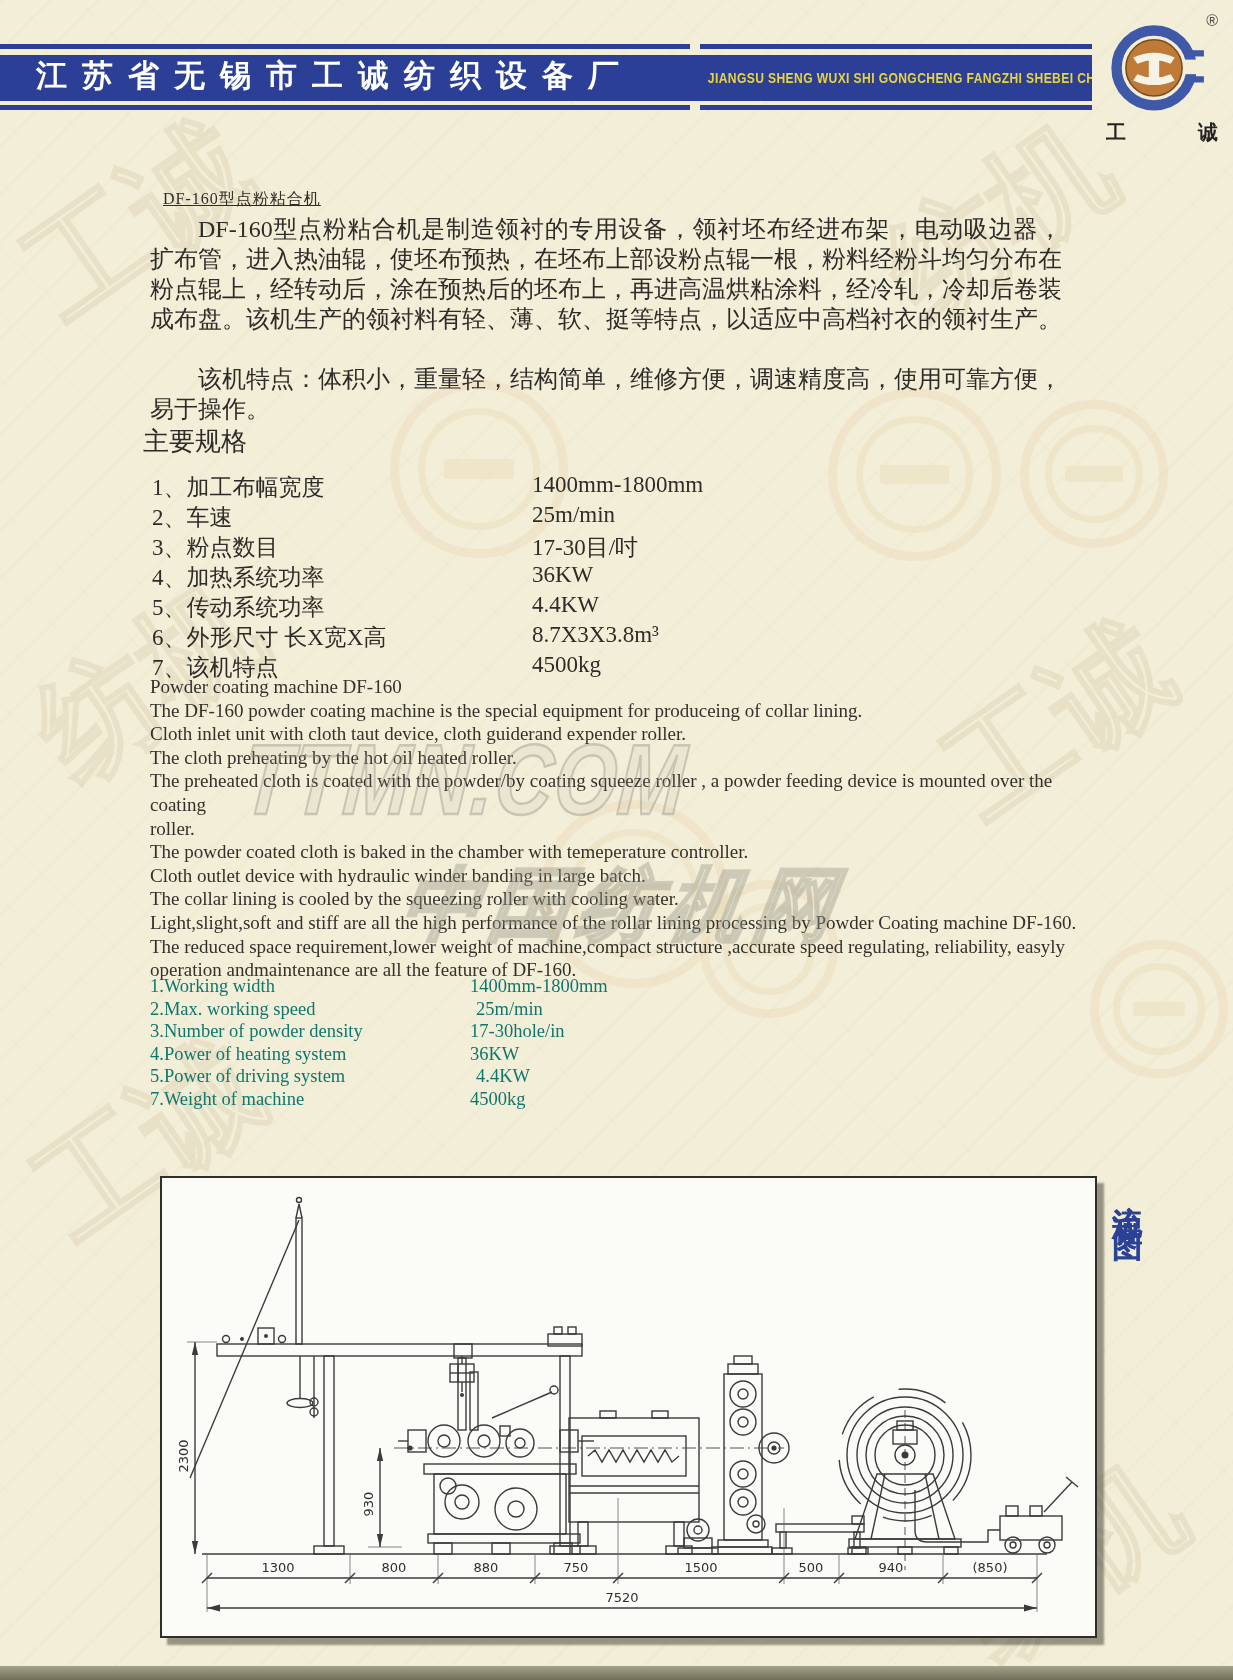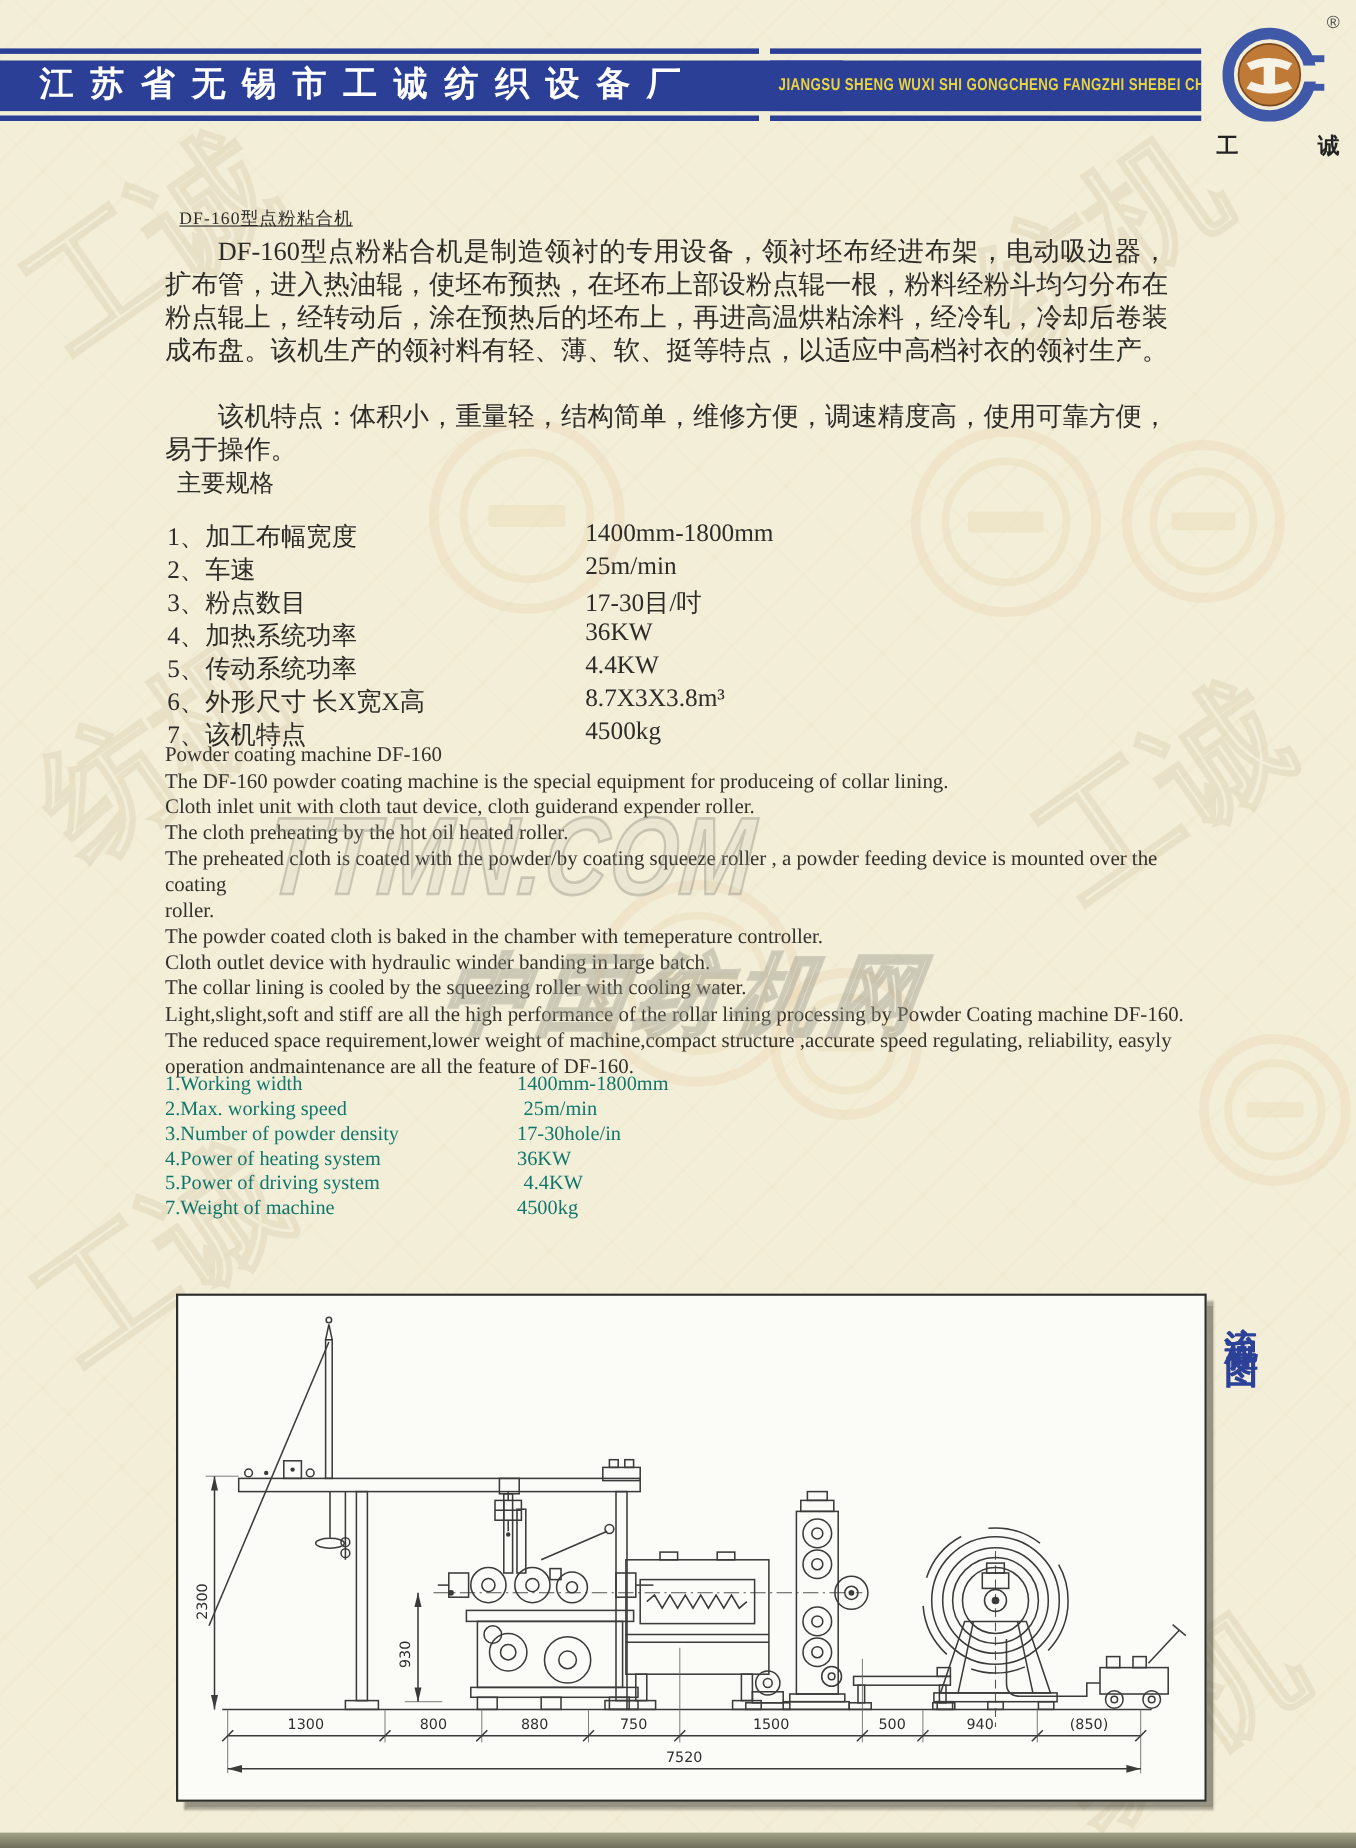--- a/index.html
+++ b/index.html
@@ -43,21 +43,21 @@
   .logo-box{position:absolute;left:1098px;top:12px;width:122px;height:134px;}
   .logo-reg{position:absolute;right:2px;top:0;font-family:"Liberation Sans",sans-serif;font-size:16px;color:#4a4a4a;}
   .logo-captions{position:absolute;left:0;bottom:0;width:112px;display:flex;justify-content:space-between;padding:0 8px;
     font-size:20px;color:#222;font-weight:bold;}
   
   .abs{position:absolute;}
   #title{left:163px;top:189px;font-size:16px;letter-spacing:1px;text-decoration:underline;}
   .cnpara{left:150px;width:912px;font-size:24px;line-height:30px;text-align:justify;text-indent:2em;}
   #para1{top:214px;}
   #para2{top:364px;}
-  #spec-cn-heading{left:161px;top:424px;font-size:22px;}
+  #spec-cn-heading{left:143px;top:424px;font-size:26px;}
   .spec-cn-rows{left:152px;top:452px;width:760px;font-size:23px;margin-top:20px;}
   .spec-cn-rows .row{height:30px;display:flex;}
   .spec-cn-rows .lab{width:380px;white-space:nowrap;}
   .spec-cn-rows .val{white-space:nowrap;font-family:"Liberation Serif",serif;}
   #english{left:150px;top:675px;width:940px;font-size:19px;line-height:23.6px;color:#33312c;}
   .spec-en-rows{left:150px;top:976px;width:640px;font-size:18.5px;color:#0f766e;}
   .spec-en-rows .row{height:22.5px;display:flex;}
   .spec-en-rows .lab{width:320px;white-space:nowrap;}
   
   .wm-site{

